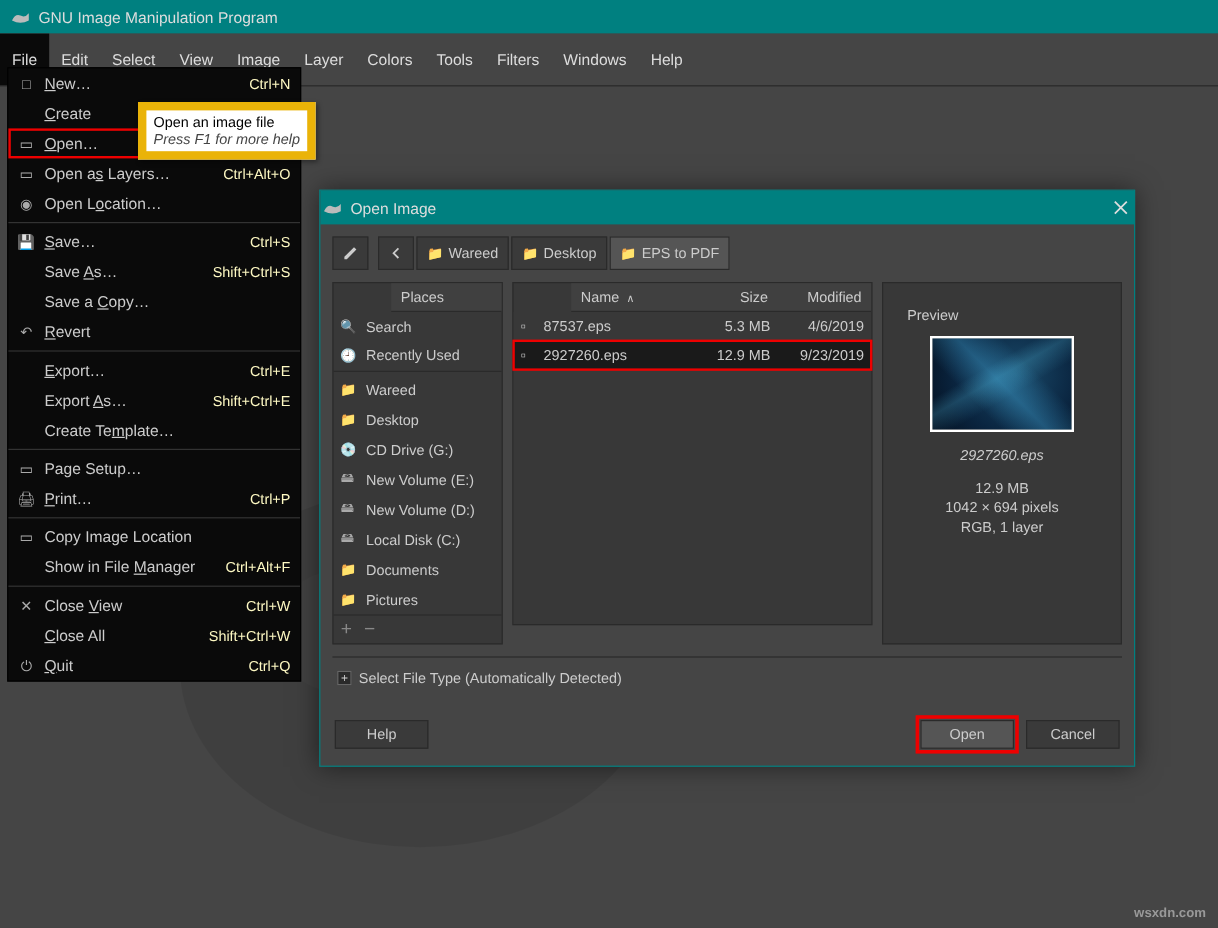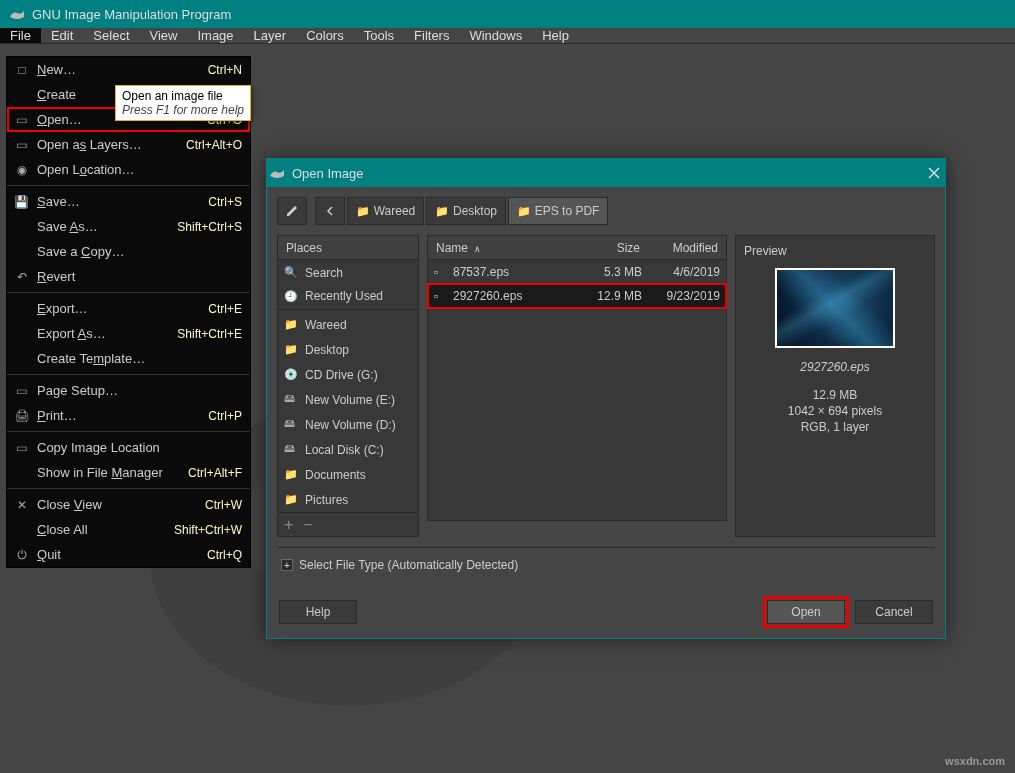--- a/index.html
+++ b/index.html
@@ -1,49 +1,49 @@
 <!DOCTYPE html>
 <html><head>
 <meta charset="utf-8">
 <style>
   * { box-sizing: border-box; margin: 0; padding: 0; }
   body { font-family: "Segoe UI", Tahoma, sans-serif; font-size: 13px; background: #454545; width: 1015px; height: 773px; overflow: hidden; position: relative; color: #ccc; }
   .titlebar { background: #008080; height: 28px; display: flex; align-items: center; padding: 0 8px; color: #ddd; }
   .titlebar .logo { width: 18px; height: 18px; margin-right: 6px; display:flex; align-items:center; justify-content:center; }
-  .menubar { background: #454545; height: 16px; display: flex; align-items: stretch; border-bottom: 1px solid #2a2a2a; }
+  .menubar { background: #454545; height: 44px; display: flex; align-items: stretch; border-bottom: 1px solid #2a2a2a; }
   .menubar .menu-item { padding: 0 10px; display: flex; align-items: center; cursor: pointer; color: #ddd; }
   .menubar .menu-item.active { background: #0a0a0a; }
   .file-menu { position: absolute; top: 56px; left: 6px; width: 245px; background: #0a0a0a; color: #ccc; z-index: 10; border: 1px solid #000; }
   .file-menu .row { display: flex; align-items: center; height: 25px; padding: 0 8px 0 6px; cursor: pointer; position:relative; }
   .file-menu .row .icn { width: 18px; height: 18px; margin-right: 6px; display:flex;align-items:center;justify-content:center; font-size:12px; color:#aaa;}
   .file-menu .row .lbl { flex: 1; }
   .file-menu .row .sc { color: #fef9c3; font-size: 12px; }
   .file-menu .row .arrow { color:#aaa; font-size:10px; margin-left:6px;}
   .file-menu .sep { height: 1px; background: #333; margin: 3px 0; }
   .file-menu .row.highlighted { outline: 2px solid #e00; outline-offset: -2px; }
   .file-menu u { text-decoration: underline; }
-  .tooltip { position:absolute; top:85px; left:115px; background:#fff; color:#000; border:1px solid #eab308; padding:3px 6px; font-size:12px; z-index:20; box-shadow:2px 2px 4px rgba(0,0,0,0.4);}
+  .tooltip { position:absolute; top:85px; left:115px; background:#fff; color:#000; border:7px solid #eab308; padding:3px 6px; font-size:12px; z-index:20; box-shadow:2px 2px 4px rgba(0,0,0,0.4);}
   .tooltip .hint { font-style: italic; color:#444;}
   .dialog { position:absolute; top:158px; left:266px; width:680px; background:#454545; border:1px solid #008080; z-index:5; box-shadow:0 0 20px rgba(0,0,0,0.5);}
   .dialog-titlebar { background:#008080; height:28px; display:flex; align-items:center; padding:0 1px; color:#ddd;}
   .dialog-titlebar .logo { width:18px; height:18px; margin-right:6px;}
   .dialog-titlebar .spacer { flex:1;}
   .dialog-titlebar .close { width:20px; height:20px; display:flex; align-items:center; justify-content:center; cursor:pointer;}
   .dialog-body { padding:10px; }
   .path-bar { display:flex; align-items:center; gap:2px; margin-bottom:10px;}
   .path-bar .pb-btn { background:#3a3a3a; border:1px solid #2a2a2a; height:28px; min-width:28px; display:flex; align-items:center; justify-content:center; padding:0 8px; cursor:pointer; color:#ccc; font-size:12px;}
   .path-bar .pb-btn.icon-only { padding:0; width:30px;}
   .path-bar .pb-btn.active { background:#555;}
   .path-bar .pb-btn .fld-icn { margin-right:4px; font-size:11px;}
   .browser { display:flex; gap:8px; }
   .places-col { width:142px; }
   .files-col { width:300px;}
-  .preview-col { flex:1; background:#383838; border:1px solid #2a2a2a; padding:8px;}
+  .preview-col { flex:1; background:#383838; border:1px solid #2a2a2a; padding:20px;}
   .panel { background:#383838; border:1px solid #2a2a2a; }
-  .panel-head { display:flex; background:#404040; height:24px; align-items:center; padding:0 8px; font-size:12px; color:#ccc; border-bottom:1px solid #2a2a2a;}
+  .panel-head { display:flex; background:#404040; height:24px; align-items:center; padding:0 8px; font-size:12px; color:#ccc; border-bottom:1px solid #2a2a2a;margin-left:48px;}
   .panel-head .col { cursor:pointer; }
   .places-list { }
   .places-list .prow { display:flex; align-items:center; height:25px; padding:0 6px; cursor:pointer; font-size:12px;}
   .places-list .prow .picn { width:16px; margin-right:5px; color:#aaa; font-size:11px;}
   .places-list .prow.divider { border-bottom:1px solid #2a2a2a; margin-bottom:2px; padding-bottom:2px;}
   .places-tools { height:24px; border-top:1px solid #2a2a2a; display:flex; align-items:center; padding:0 6px; gap:10px; color:#888; font-size:16px;}
   .files-col .panel-head .col-n { flex:1;}
   .files-col .panel-head .col-s { width:60px; text-align:right;}
   .files-col .panel-head .col-m { width:70px; text-align:right; margin-left:8px;}
   .files-col .panel-head .sort-ind { font-size:9px; margin-left:6px;}

